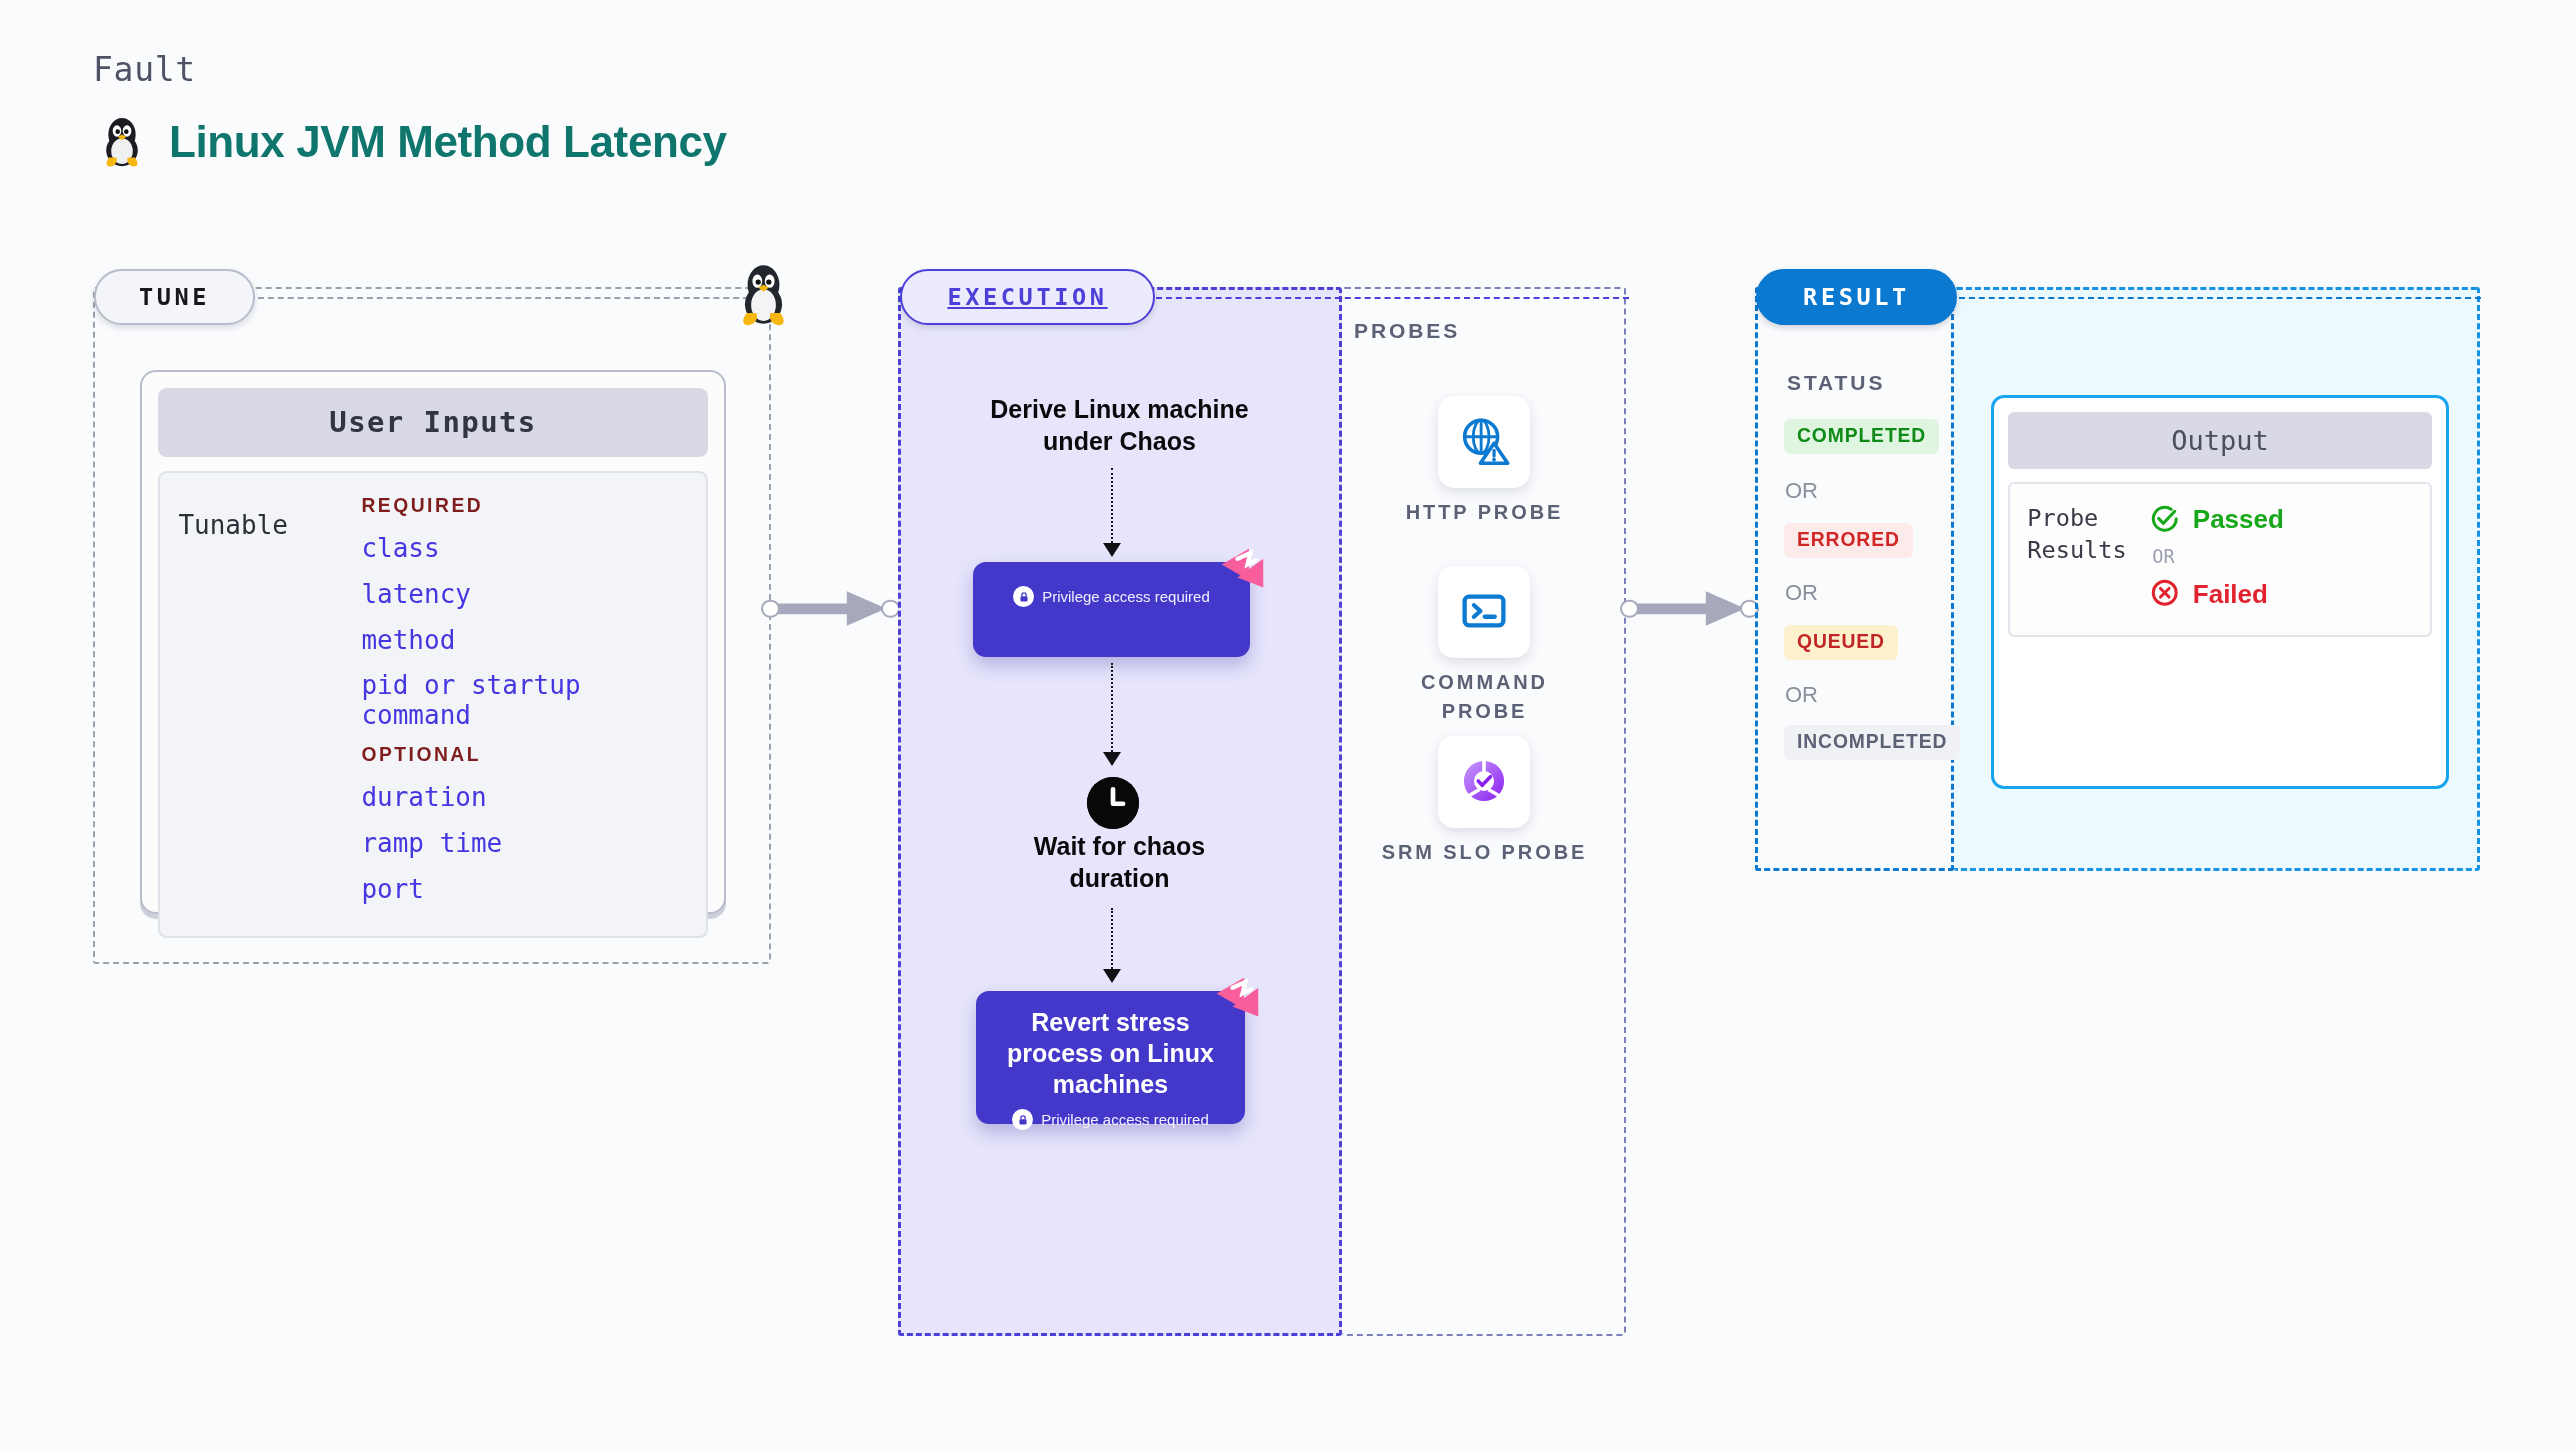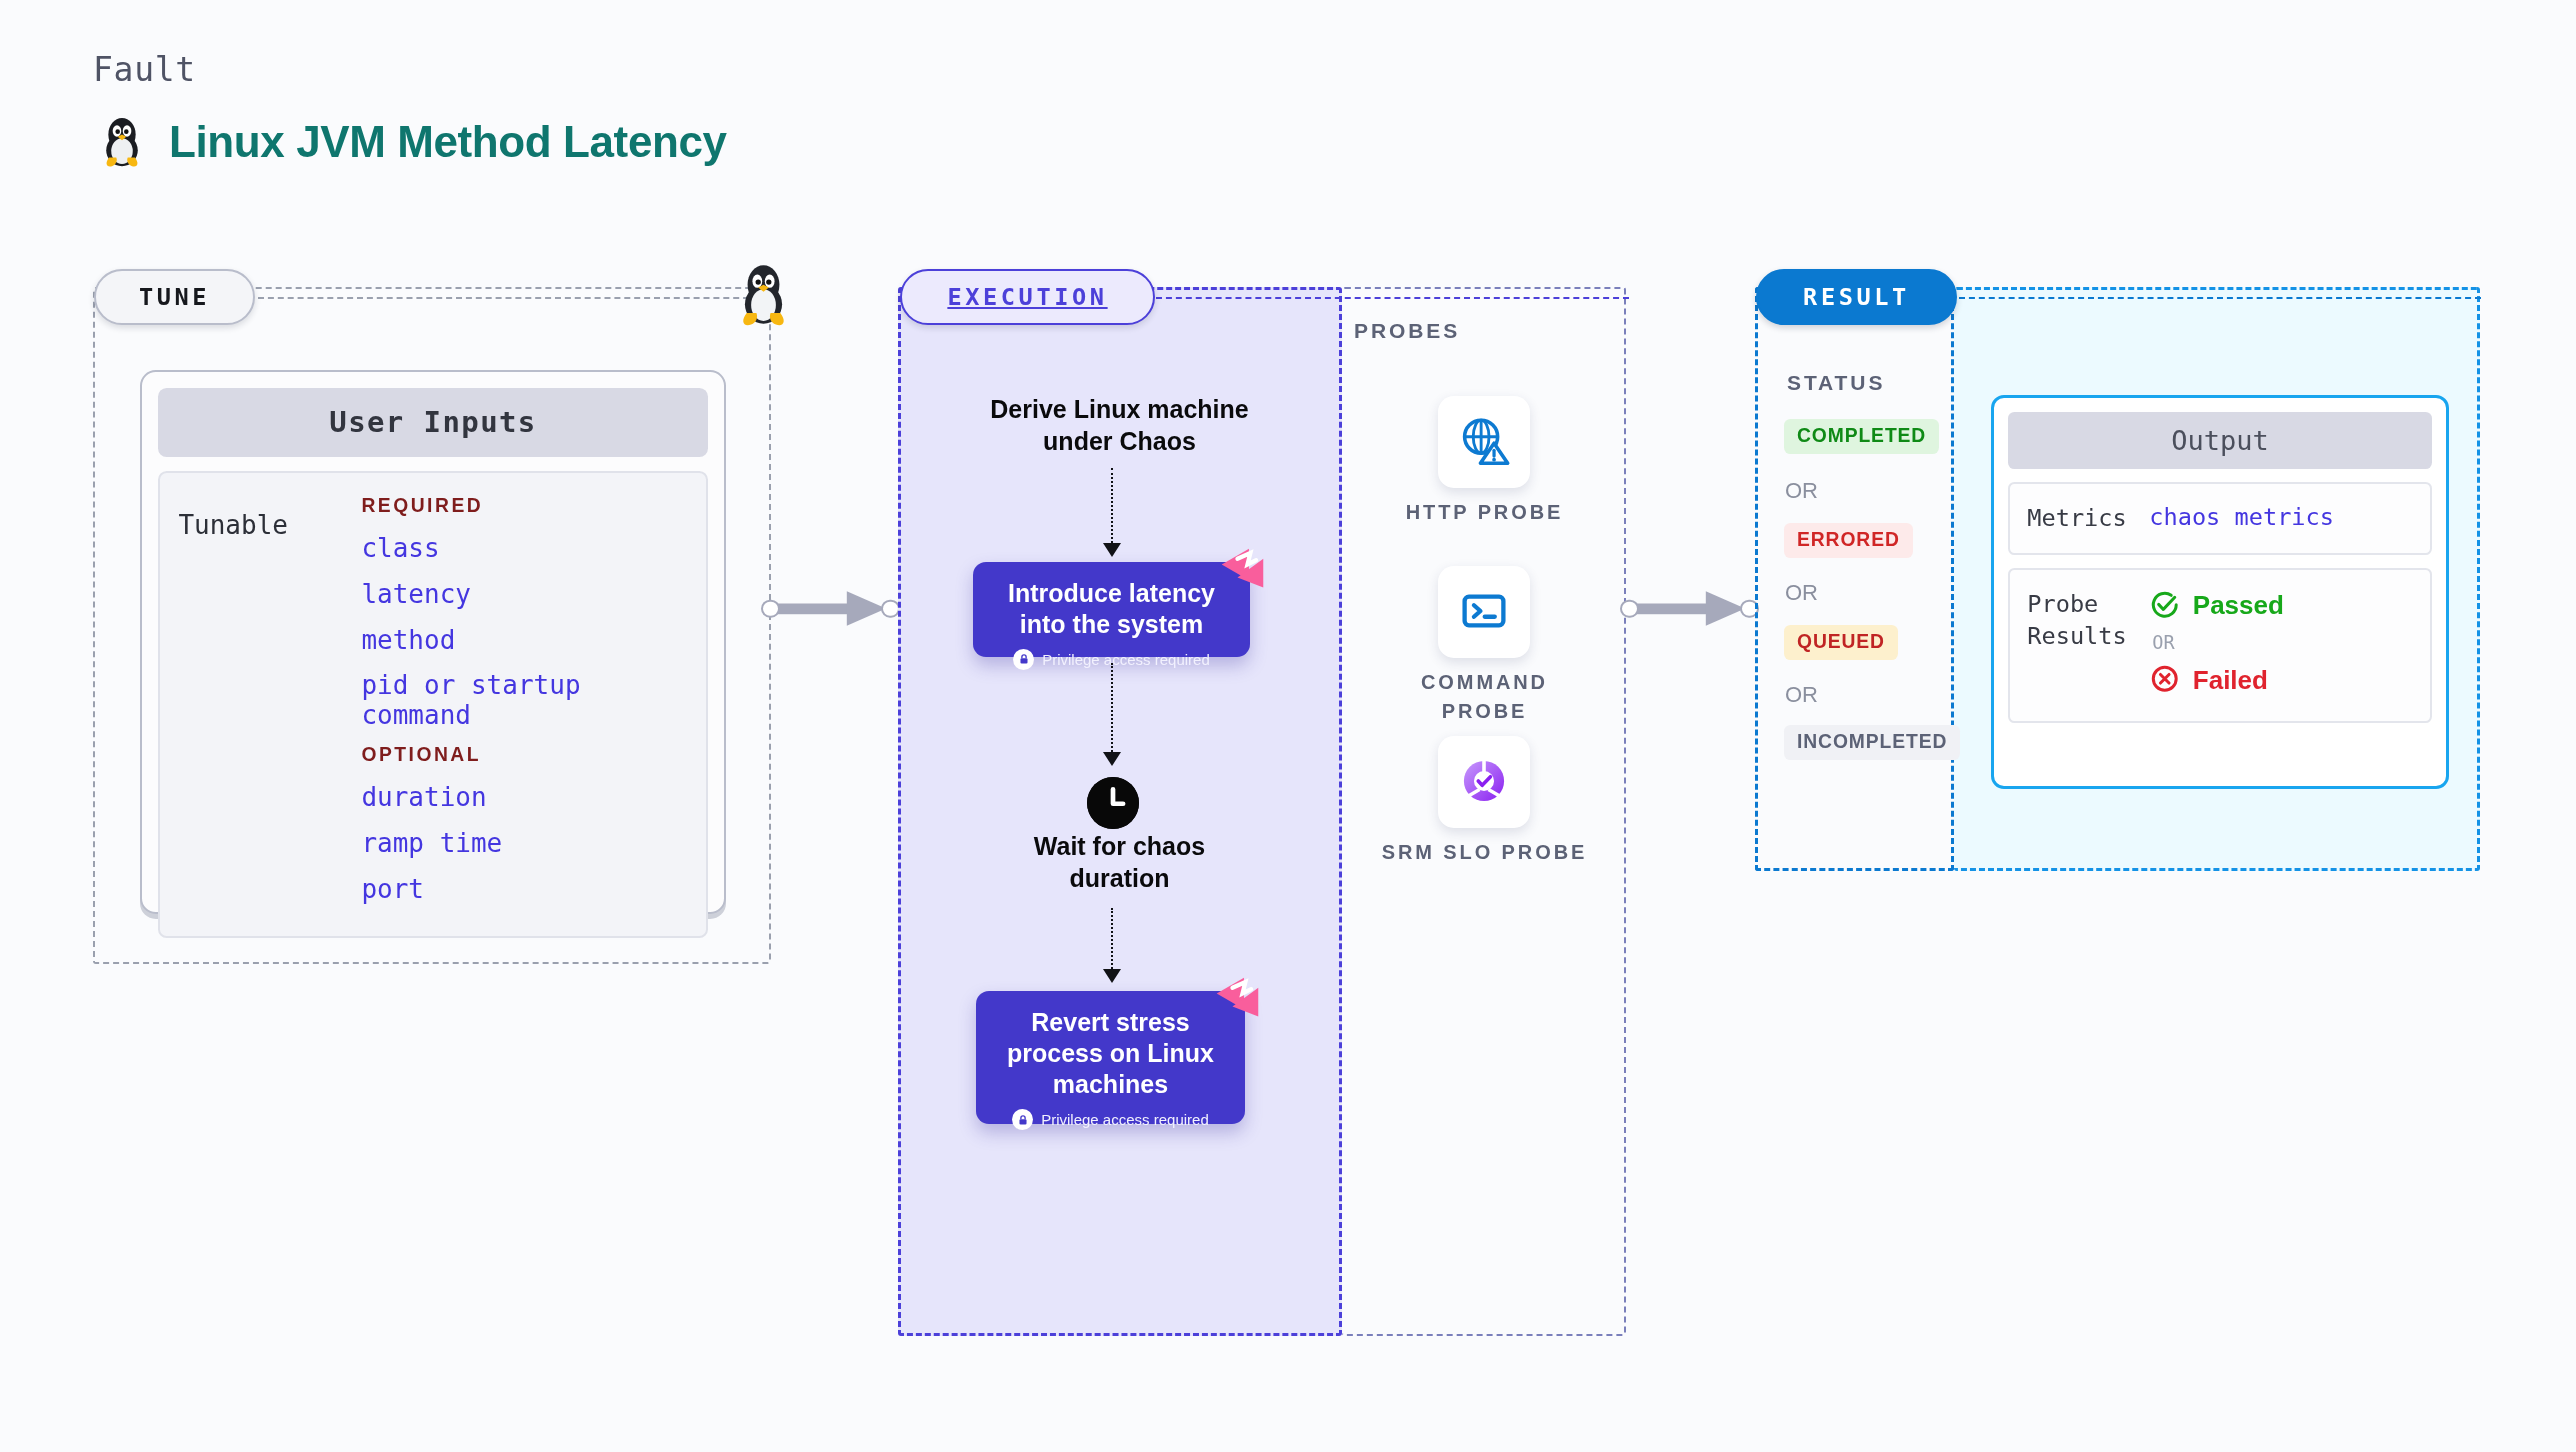--- a/index.html
+++ b/index.html
@@ -252,22 +252,20 @@
   <div class="arrowhead-down" style="left:1103px; top:543px;"></div>
 
   <div class="node-box" style="left:973px; top:562px; width:277px; height:95px;">
     <div class="corner-badge">
       <svg width="53" height="53" viewBox="0 0 74 74">
         <polygon points="8,30 46,8 46,52" fill="#f95e9c"></polygon>
         <polygon points="66,22 66,62 30,48" fill="#f95e9c"></polygon>
         <path d="M30 22 L48 14 L44 30 L56 24" stroke="#fff" stroke-width="6" fill="none" stroke-linecap="round"></path>
       </svg>
     </div>
-    <div class="node-title" style="white-space:pre-line;">Introduce latency
-into the system</div>
     <div class="node-sub">
       <span class="lock-dot">
         <svg width="12" height="12" viewBox="0 0 17 17">
           <rect x="3.5" y="7.5" width="10" height="7.5" rx="1.6" fill="#4338ca"></rect>
           <path d="M5.5 7.5 V5.6 a3 3 0 0 1 6 0 V7.5" stroke="#4338ca" stroke-width="1.9" fill="none"></path>
         </svg>
       </span>
       <span>Privilege access required</span>
     </div>
   </div>
@@ -391,26 +389,20 @@
   </div>
   <div class="or-text" style="left:1785px; top:682px;">OR</div>
 
   <div class="status-badge" style="left:1784px; top:725px; background:#f0f1f5; color:#5c6276;">
     <span>INCOMPLETED</span>
   </div>
 
   <div class="out-card" style="left:1991px; top:395px; width:458px; height:394px;">
     <div class="out-header">Output</div>
 
-    <div class="out-row">
-      <div class="rk">Metrics</div>
-      <div class="rv">
-        <span class="metrics-val">chaos metrics</span>
-      </div>
-    </div>
 
     <div class="out-row" style="padding-bottom:24px;">
       <div class="rk" style="white-space:pre-line;">Probe
 Results</div>
       <div class="rv">
         <div class="pr-line">
           <span>
             <svg width="31.5" height="31.5" viewBox="0 0 44 44">
               <path d="M38 22 A16 16 0 1 1 31 8.8" stroke="#17a81a" stroke-width="4.2" fill="none" stroke-linecap="round"></path>
               <path d="M13.5 21.5 L20 28.5 L36 11.5" stroke="#17a81a" stroke-width="4.2" fill="none" stroke-linecap="round" stroke-linejoin="round"></path>

